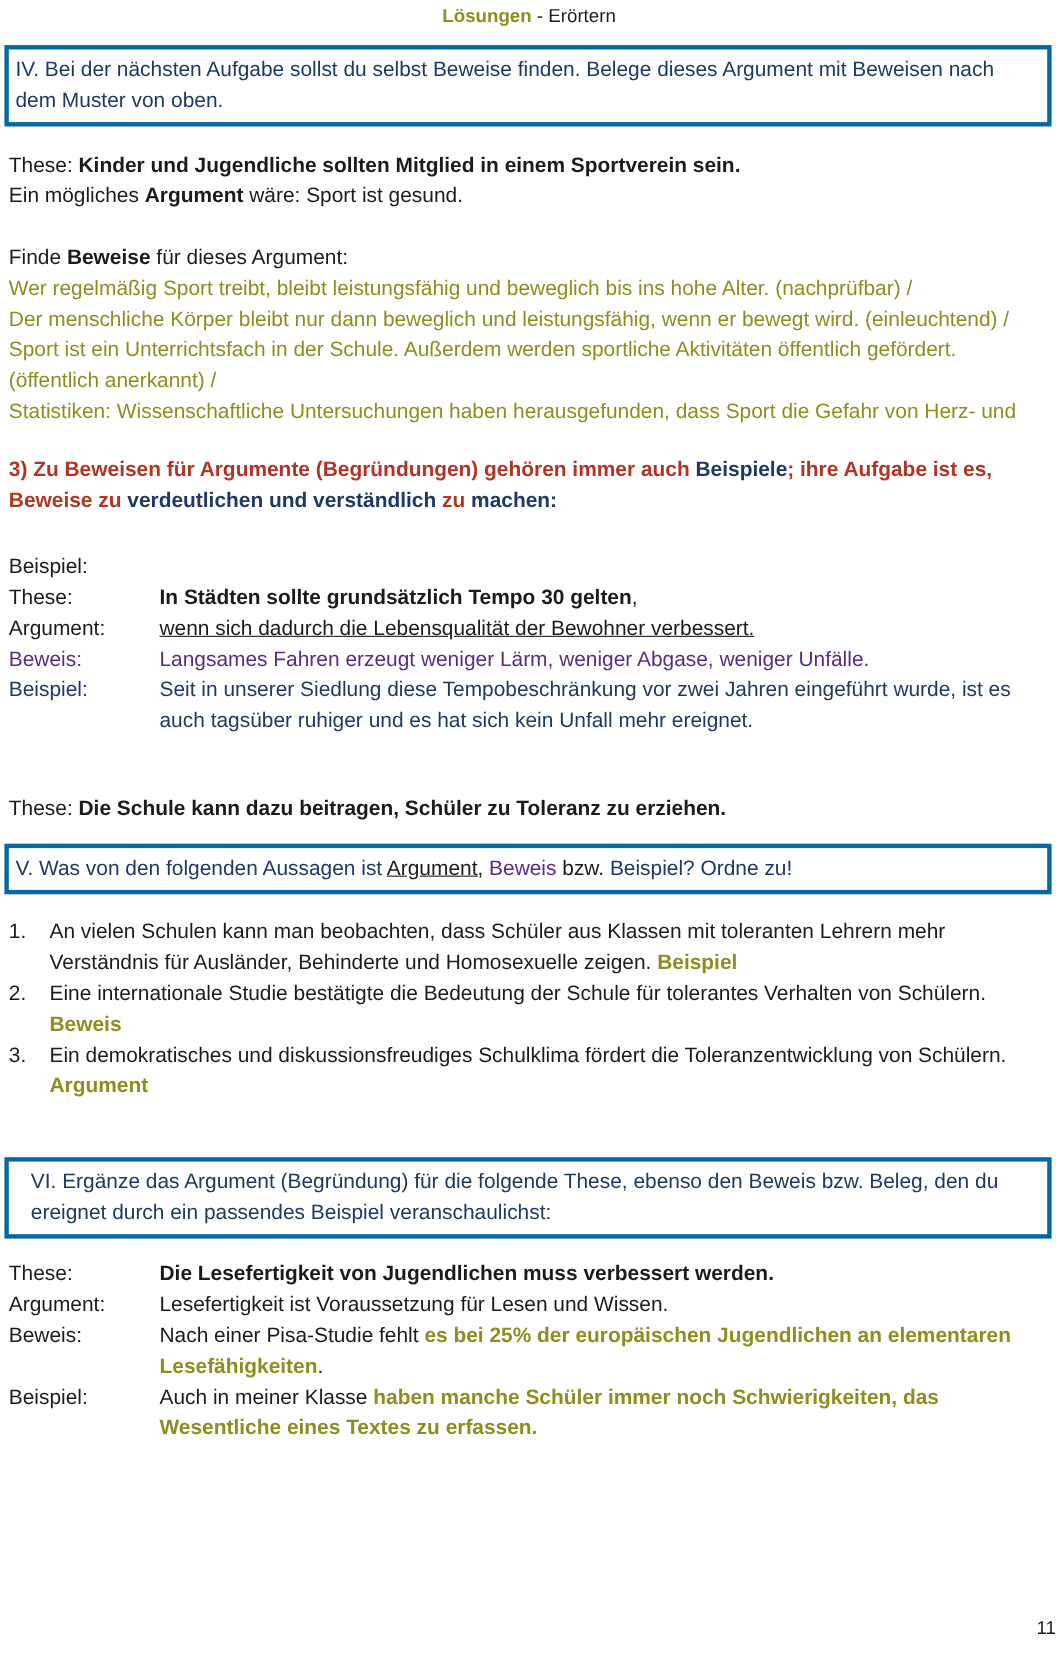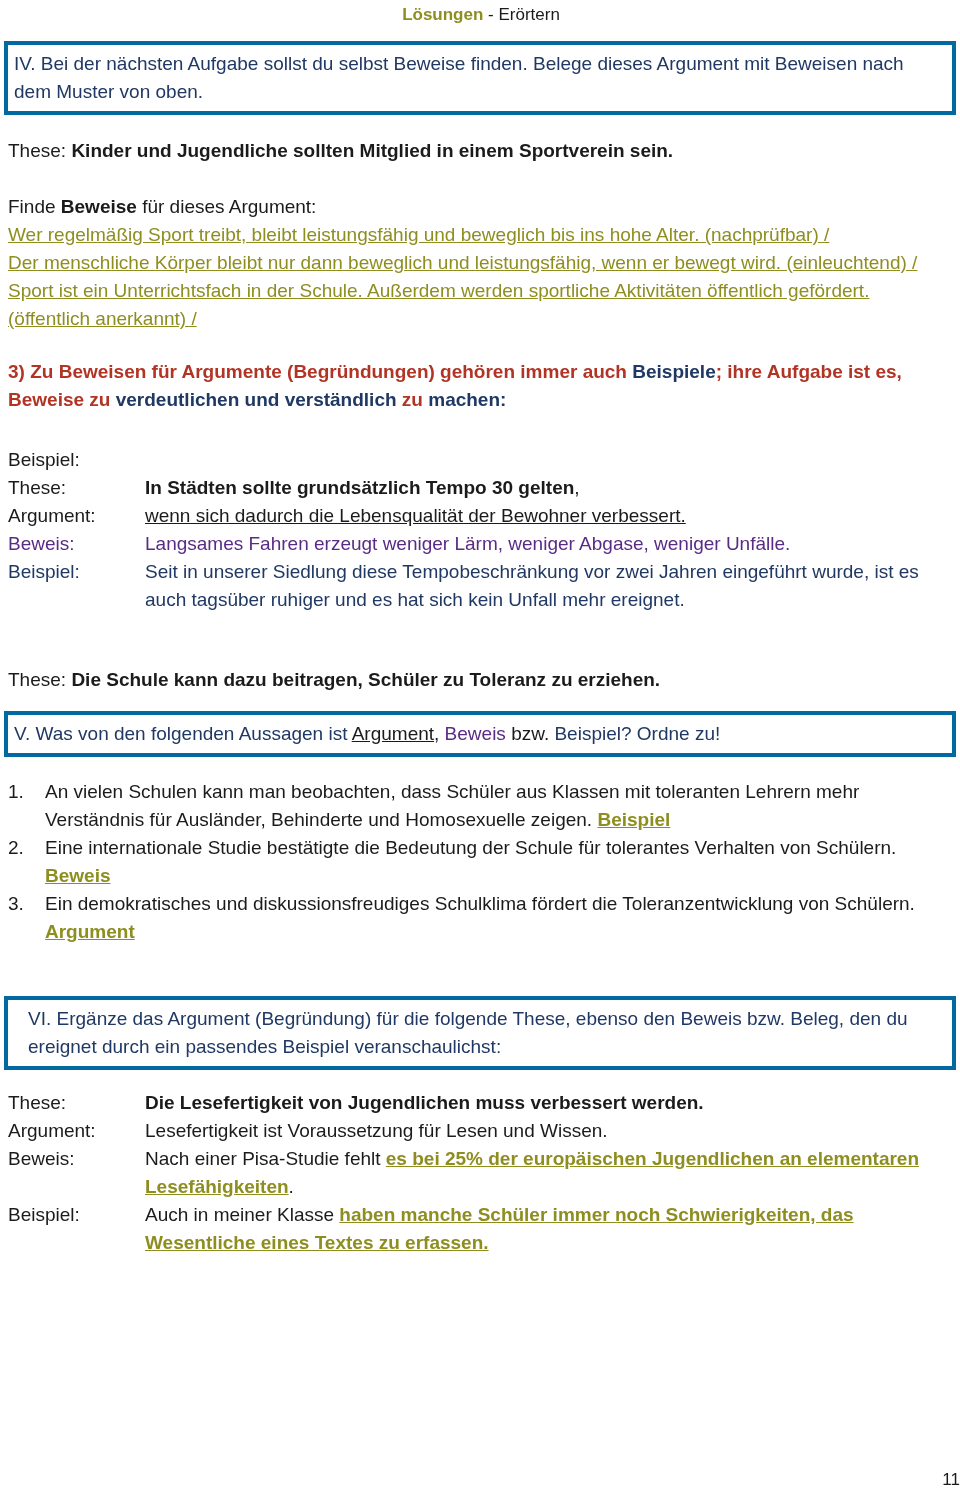--- a/index.html
+++ b/index.html
@@ -5,21 +5,21 @@
   html,body{margin:0;padding:0;}
   body{
     width:960px;height:1504px;background:#ffffff;position:relative;
     font-family:"Liberation Sans","DejaVu Sans",sans-serif;
     font-size:19px;color:#1b1b1b;overflow:hidden;
   }
   .page{padding:5px 6px 0 8px;}
   .line{line-height:28px;white-space:nowrap;}
   .bold{font-weight:bold;}
   .navy{color:#1f3864;}
-  .olive{color:#8e8e20;text-decoration:underline;}
+  .olive{color:#8e8e20;}
   .purple{color:#5a2b86;}
   .red{color:#b23425;}
   .underline{text-decoration:underline;}
   .pagehdr{text-align:center;font-size:17px;line-height:20px;}
   .pagehdr .hl{color:#8e8e20;font-weight:bold;}
   .boxed{border:4px solid #0369a1;margin-left:-4px;margin-right:-2px;}
   .box-iv{margin-top:16px;padding:5px 6px;}
   .box-v{margin-top:17px;padding:5px 6px;}
   .box-vi{margin-top:50px;padding:5px 20px;}
   .mt-these{margin-top:22px;}
@@ -47,29 +47,33 @@
   </div>
 
   <div class="boxed box-iv navy">
     <div class="line">IV. Bei der nächsten Aufgabe sollst du selbst Beweise finden. Belege dieses Argument mit Beweisen nach</div>
     <div class="line">dem Muster von oben.</div>
   </div>
 
   <div class="line mt-these">
     <span>These: </span><span class="bold">Kinder und Jugendliche sollten Mitglied in einem Sportverein sein.</span>
   </div>
+  <div class="line">
+    <span>Ein mögliches </span><span class="bold">Argument</span><span> wäre: Sport ist gesund.</span>
+  </div>
 
   <div class="line mt-finde">
     <span>Finde </span><span class="bold">Beweise</span><span> für dieses Argument:</span>
   </div>
   <div class="olive">
     <div class="line">Wer regelmäßig Sport treibt, bleibt leistungsfähig und beweglich bis ins hohe Alter. (nachprüfbar) /</div>
     <div class="line">Der menschliche Körper bleibt nur dann beweglich und leistungsfähig, wenn er bewegt wird. (einleuchtend) /</div>
     <div class="line">Sport ist ein Unterrichtsfach in der Schule. Außerdem werden sportliche Aktivitäten öffentlich gefördert.</div>
     <div class="line">(öffentlich anerkannt) /</div>
+    <div class="line">Statistiken: Wissenschaftliche Untersuchungen haben herausgefunden, dass Sport die Gefahr von Herz- und</div>
   </div>
 
   <div class="bold mt-sec3">
     <div class="line">
       <span class="red">3) Zu Beweisen für Argumente (Begründungen) gehören immer auch </span><span class="navy">Beispiele</span><span class="red">; ihre Aufgabe ist es,</span>
     </div>
     <div class="line">
       <span class="red">Beweise zu </span><span class="navy">verdeutlichen und verständlich </span><span class="red">zu </span><span class="navy">machen:</span>
     </div>
   </div>

